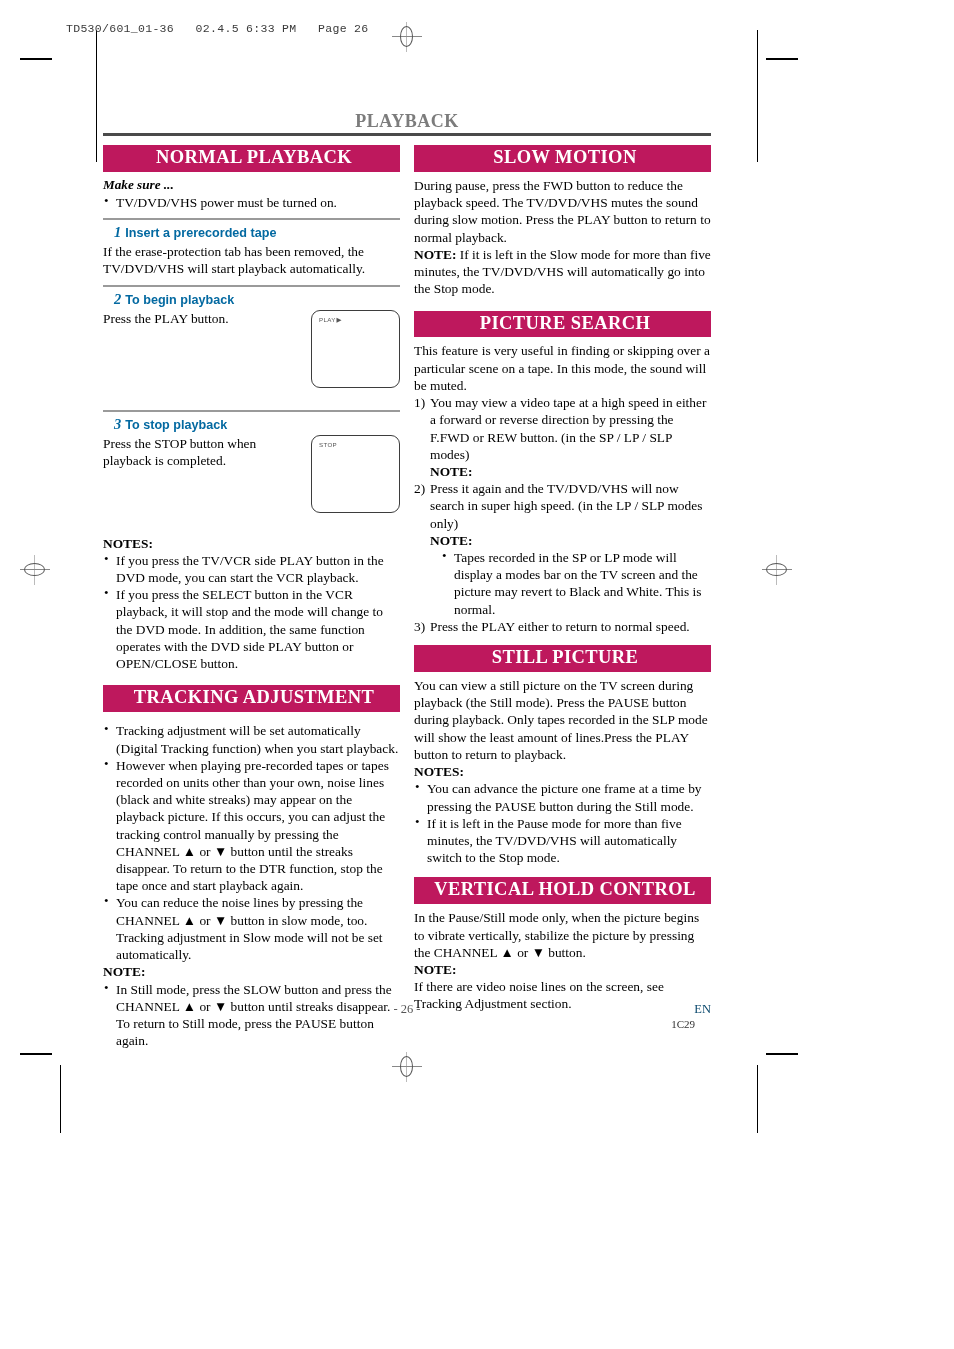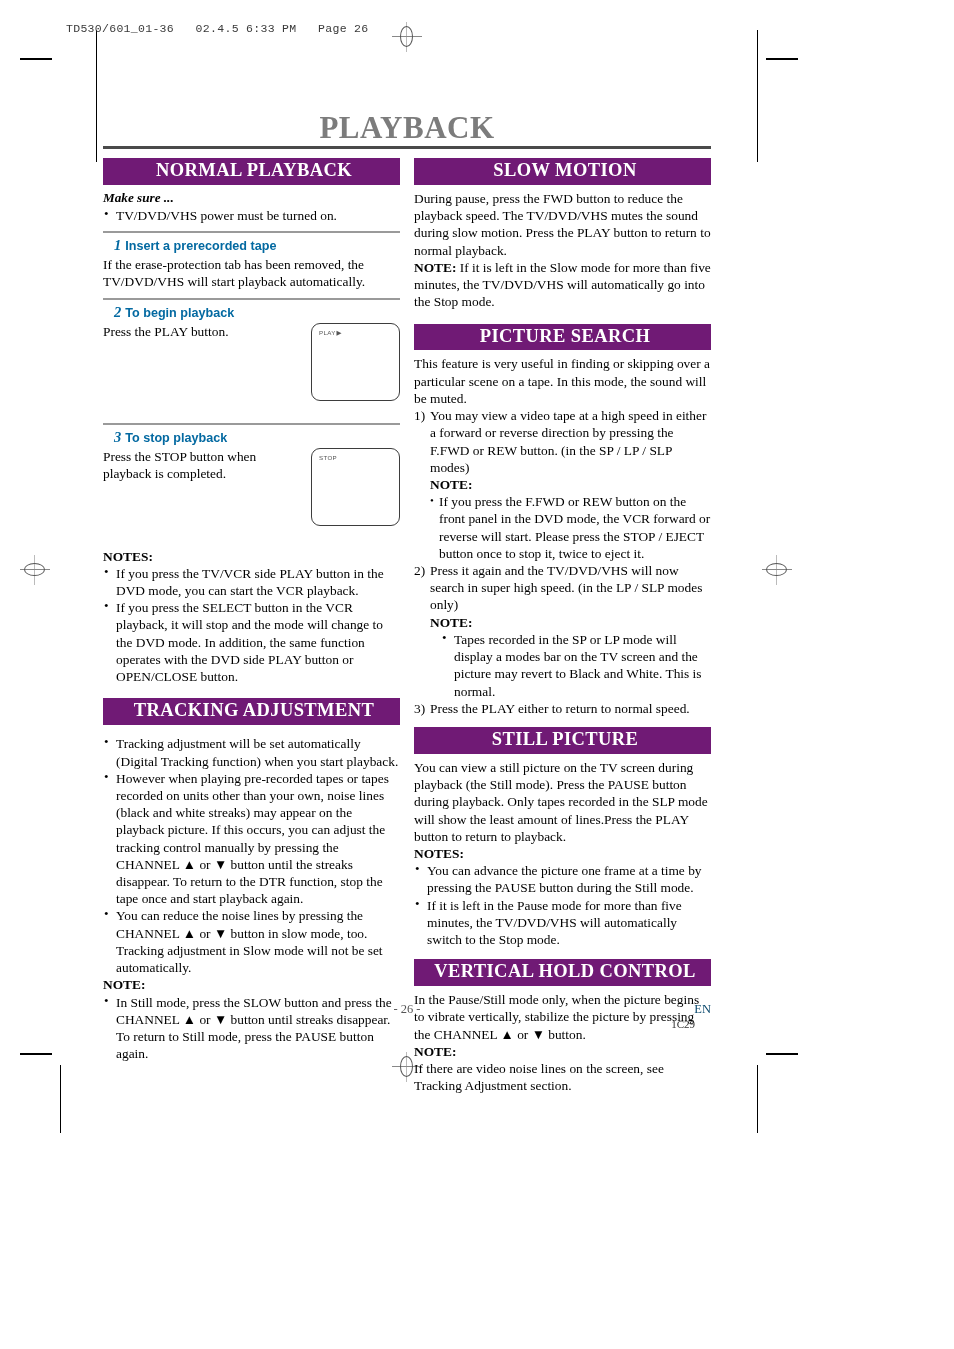--- a/index.html
+++ b/index.html
@@ -50,21 +50,21 @@
   
   .page {
     position: absolute;
     left: 103px;
     top: 112px;
     width: 608px;
   }
 
   .page-title {
     text-align: center;
-    font-size: 31px;
+    font-size: 18px;
     font-weight: bold;
     color: #7c7c7c;
     letter-spacing: 0.5px;
     line-height: 1.0;
     padding-bottom: 3px;
   }
   .title-rule {
     height: 3px;
     background: #4a4a4a;
     margin-bottom: 9px;
@@ -72,21 +72,21 @@
 
   .columns {
     display: flex;
     gap: 14px;
     align-items: flex-start;
   }
   .col { width: 297px; }
 
   
   .sec-bar {
-    background: #701a75;
+    background: #be185d;
     color: #ffffff;
     text-align: center;
     font-size: 18.5px;
     font-weight: bold;
     letter-spacing: 0.4px;
     padding: 3px 0 4px 5px;
     line-height: 1.08;
     margin-bottom: 5px;
   }
 
@@ -336,23 +336,20 @@
       </div>
 
       <div class="sec-bar" style="margin-top:13px;">PICTURE SEARCH</div>
       <div class="txt para">This feature is very useful in finding or skipping over a particular scene on a tape. In this mode, the sound will be muted.</div>
 
       <ol class="nums">
         <li>
           <span class="num">1)</span>
           <span>You may view a video tape at a high speed in either a forward or reverse direction by pressing the F.FWD or REW button. (in the SP / LP / SLP modes)</span>
           <div class="notes-hd">NOTE:</div>
-          <ul class="bullets tightdot">
-            <li>If you press the F.FWD or REW button on the front panel in the DVD mode, the VCR forward or reverse will start. Please press the STOP / EJECT button once to stop it, twice to eject it.</li>
-          </ul>
         </li>
         <li>
           <span class="num">2)</span>
           <span>Press it again and the TV/DVD/VHS will now search in super high speed. (in the LP / SLP modes only)</span>
           <div class="notes-hd">NOTE:</div>
           <ul class="bullets indented">
             <li>Tapes recorded in the SP or LP mode will display a modes bar on the TV screen and the picture may revert to Black and White. This is normal.</li>
           </ul>
         </li>
         <li>

